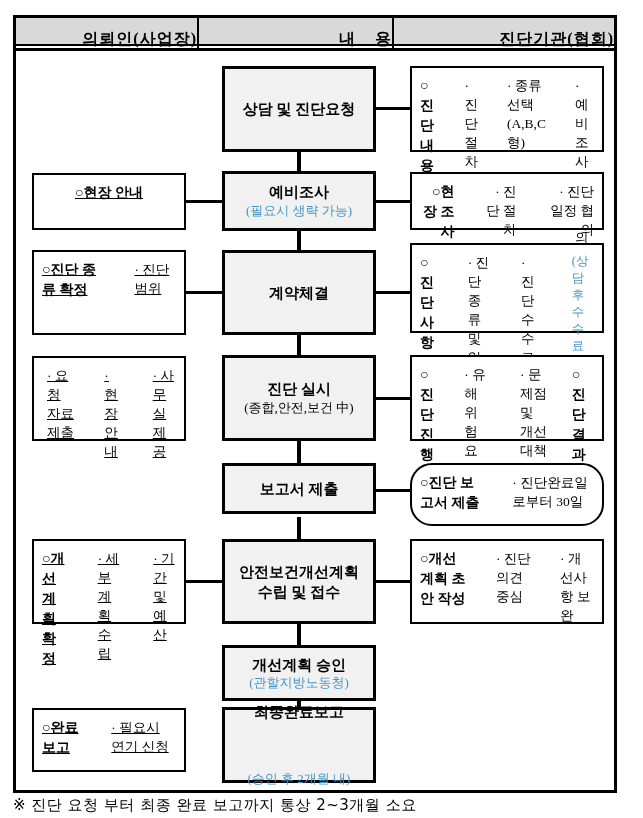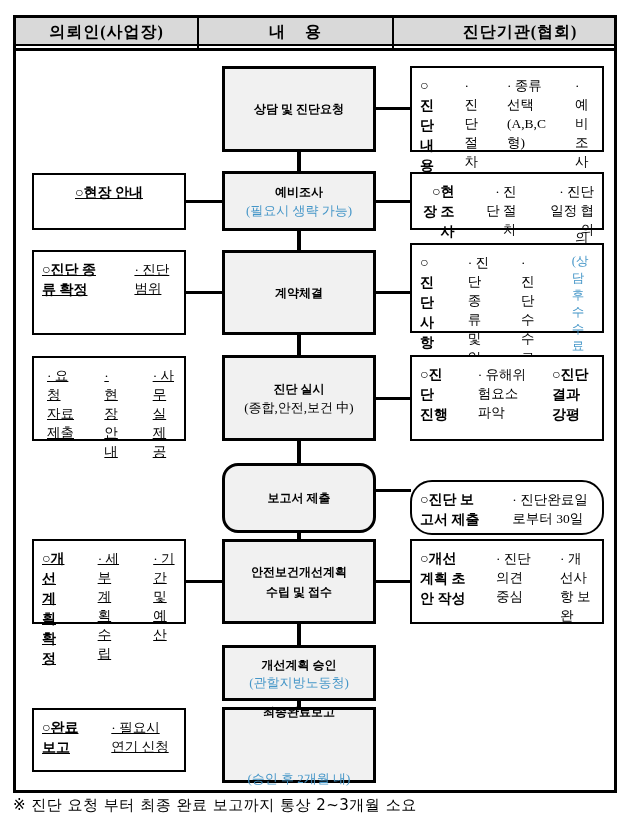--- a/index.html
+++ b/index.html
@@ -26,33 +26,33 @@
   .header-strip{
     position:absolute;left:16px;top:18px;width:598px;height:28px;
     background:var(--header-bg);
     border-bottom:2px solid var(--ink);
   }
   .header-sep{
     position:absolute;left:13px;top:48px;width:604px;height:3px;background:var(--ink);
   }
   .header-vline{position:absolute;top:15px;width:2px;height:33px;background:var(--ink);}
   .hcell{
-    position:absolute;top:17px;height:30px;line-height:30px;
-    text-align:center;font-weight:bold;font-size:16px;letter-spacing:1px;
+    position:absolute;top:24px;height:30px;line-height:30px;
+    text-align:right;font-weight:bold;font-size:16px;letter-spacing:1px;
   }
   .hc2{word-spacing:14px;}
   
   .cbox{
     position:absolute;left:222px;width:154px;
     background:var(--step-bg);
     border:3px solid var(--ink);
     display:flex;flex-direction:column;align-items:center;justify-content:center;
     text-align:center;
   }
-  .ctitle{font-weight:bold;font-size:12px;line-height:20px;}
+  .ctitle{font-weight:bold;font-size:15px;line-height:20px;}
   .cnote{font-size:13px;line-height:18px;}
   .blue{color:var(--accent-blue);}
   .sbox{
     position:absolute;
     background:#ffffff;
     border:2px solid var(--ink);
     padding:8px 8px;
     display:flex;flex-direction:row;justify-content:center;gap:24px;
   }
   .lbox{left:32px;width:154px;text-decoration:underline;}
@@ -112,21 +112,21 @@
     <div class="ctitle">예비조사</div>
     <div class="cnote blue">(필요시 생략 가능)</div>
   </div>
   <div class="cbox" style="top:250px;height:85px;">
     <div class="ctitle">계약체결</div>
   </div>
   <div class="cbox" style="top:355px;height:86px;">
     <div class="ctitle">진단 실시</div>
     <div class="cnote">(종합,안전,보건 中)</div>
   </div>
-  <div class="cbox" style="top:463px;height:70px;border-radius:16px;">
+  <div class="cbox" style="top:463px;height:51px;">
     <div class="ctitle">보고서 제출</div>
   </div>
   <div class="cbox" style="top:539px;height:85px;">
     <div class="ctitle">안전보건개선계획</div>
     <div class="ctitle">수립 및 접수</div>
   </div>
   <div class="cbox" style="top:645px;height:56px;">
     <div class="ctitle" style="line-height:18px;">개선계획 승인</div>
     <div class="cnote blue" style="line-height:17px;">(관할지방노동청)</div>
   </div>
@@ -170,23 +170,24 @@
   </div>
   <div class="sbox rbox" style="top:243px;height:90px;">
     <div class="btitle">○진단 사항 계약</div>
     <div class="bitem">· 진단 종류 및 일정 등</div>
     <div class="bitem">· 진단 수수료</div>
     <div class="bnote blue">(상담 후 수수료 결정)</div>
   </div>
   <div class="sbox rbox" style="top:355px;height:86px;">
     <div class="btitle">○진단 진행</div>
     <div class="bitem">· 유해위험요소 파악</div>
+    <div class="bitem">· 문제점 및 개선대책</div>
     <div class="btitle">○진단 결과 강평</div>
   </div>
-  <div class="sbox rbox" style="top:480px;height:55px;border-radius:22px;">
+  <div class="sbox rbox" style="top:463px;height:63px;border-radius:22px;">
     <div class="btitle">○진단 보고서 제출</div>
     <div class="bitem">· 진단완료일로부터 30일</div>
   </div>
   <div class="sbox rbox" style="top:539px;height:85px;">
     <div class="btitle">○개선계획 초안 작성</div>
     <div class="bitem">· 진단 의견 중심</div>
     <div class="bitem">· 개선사항 보완</div>
   </div>
 
   <div class="footer-note">※ 진단 요청 부터 최종 완료 보고까지 통상 2~3개월 소요</div>

